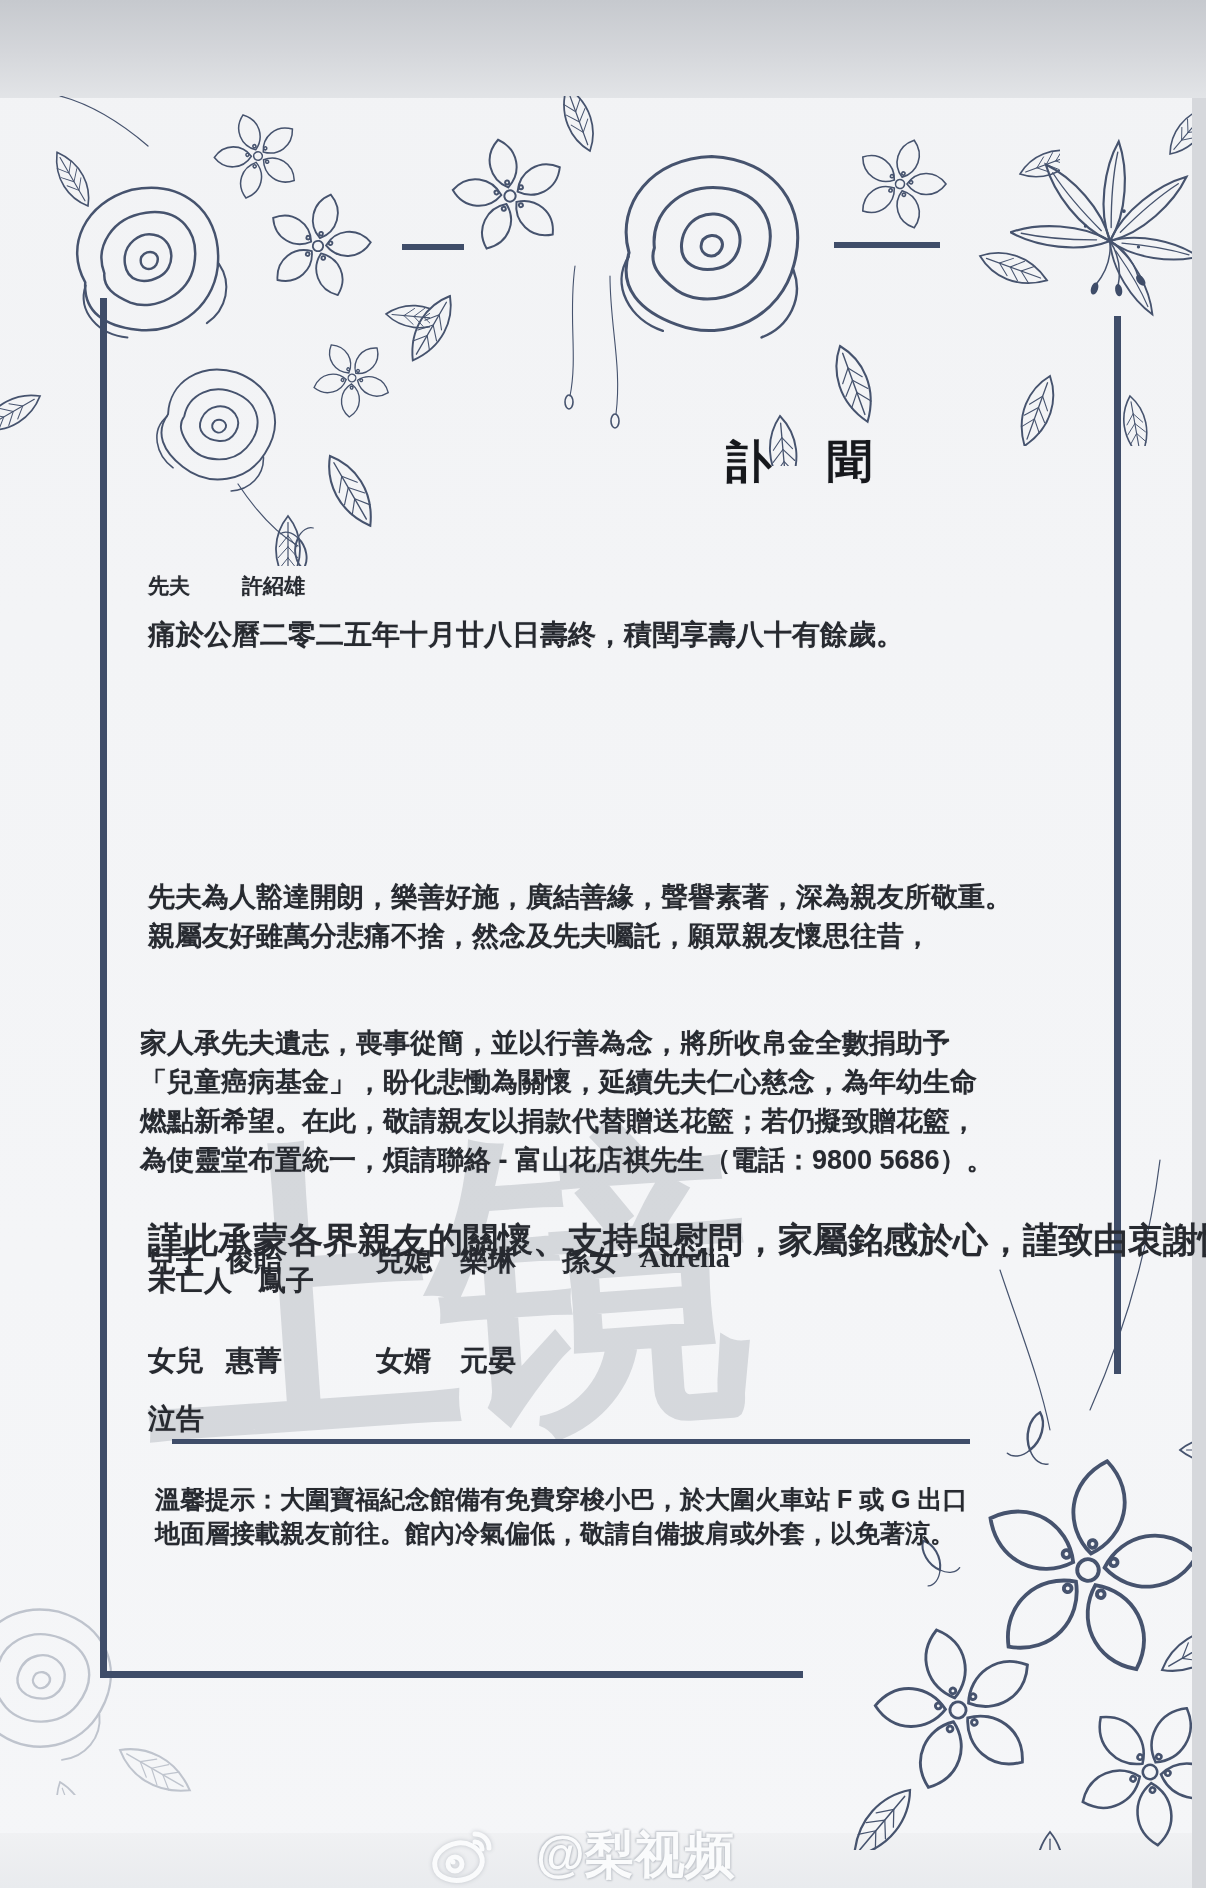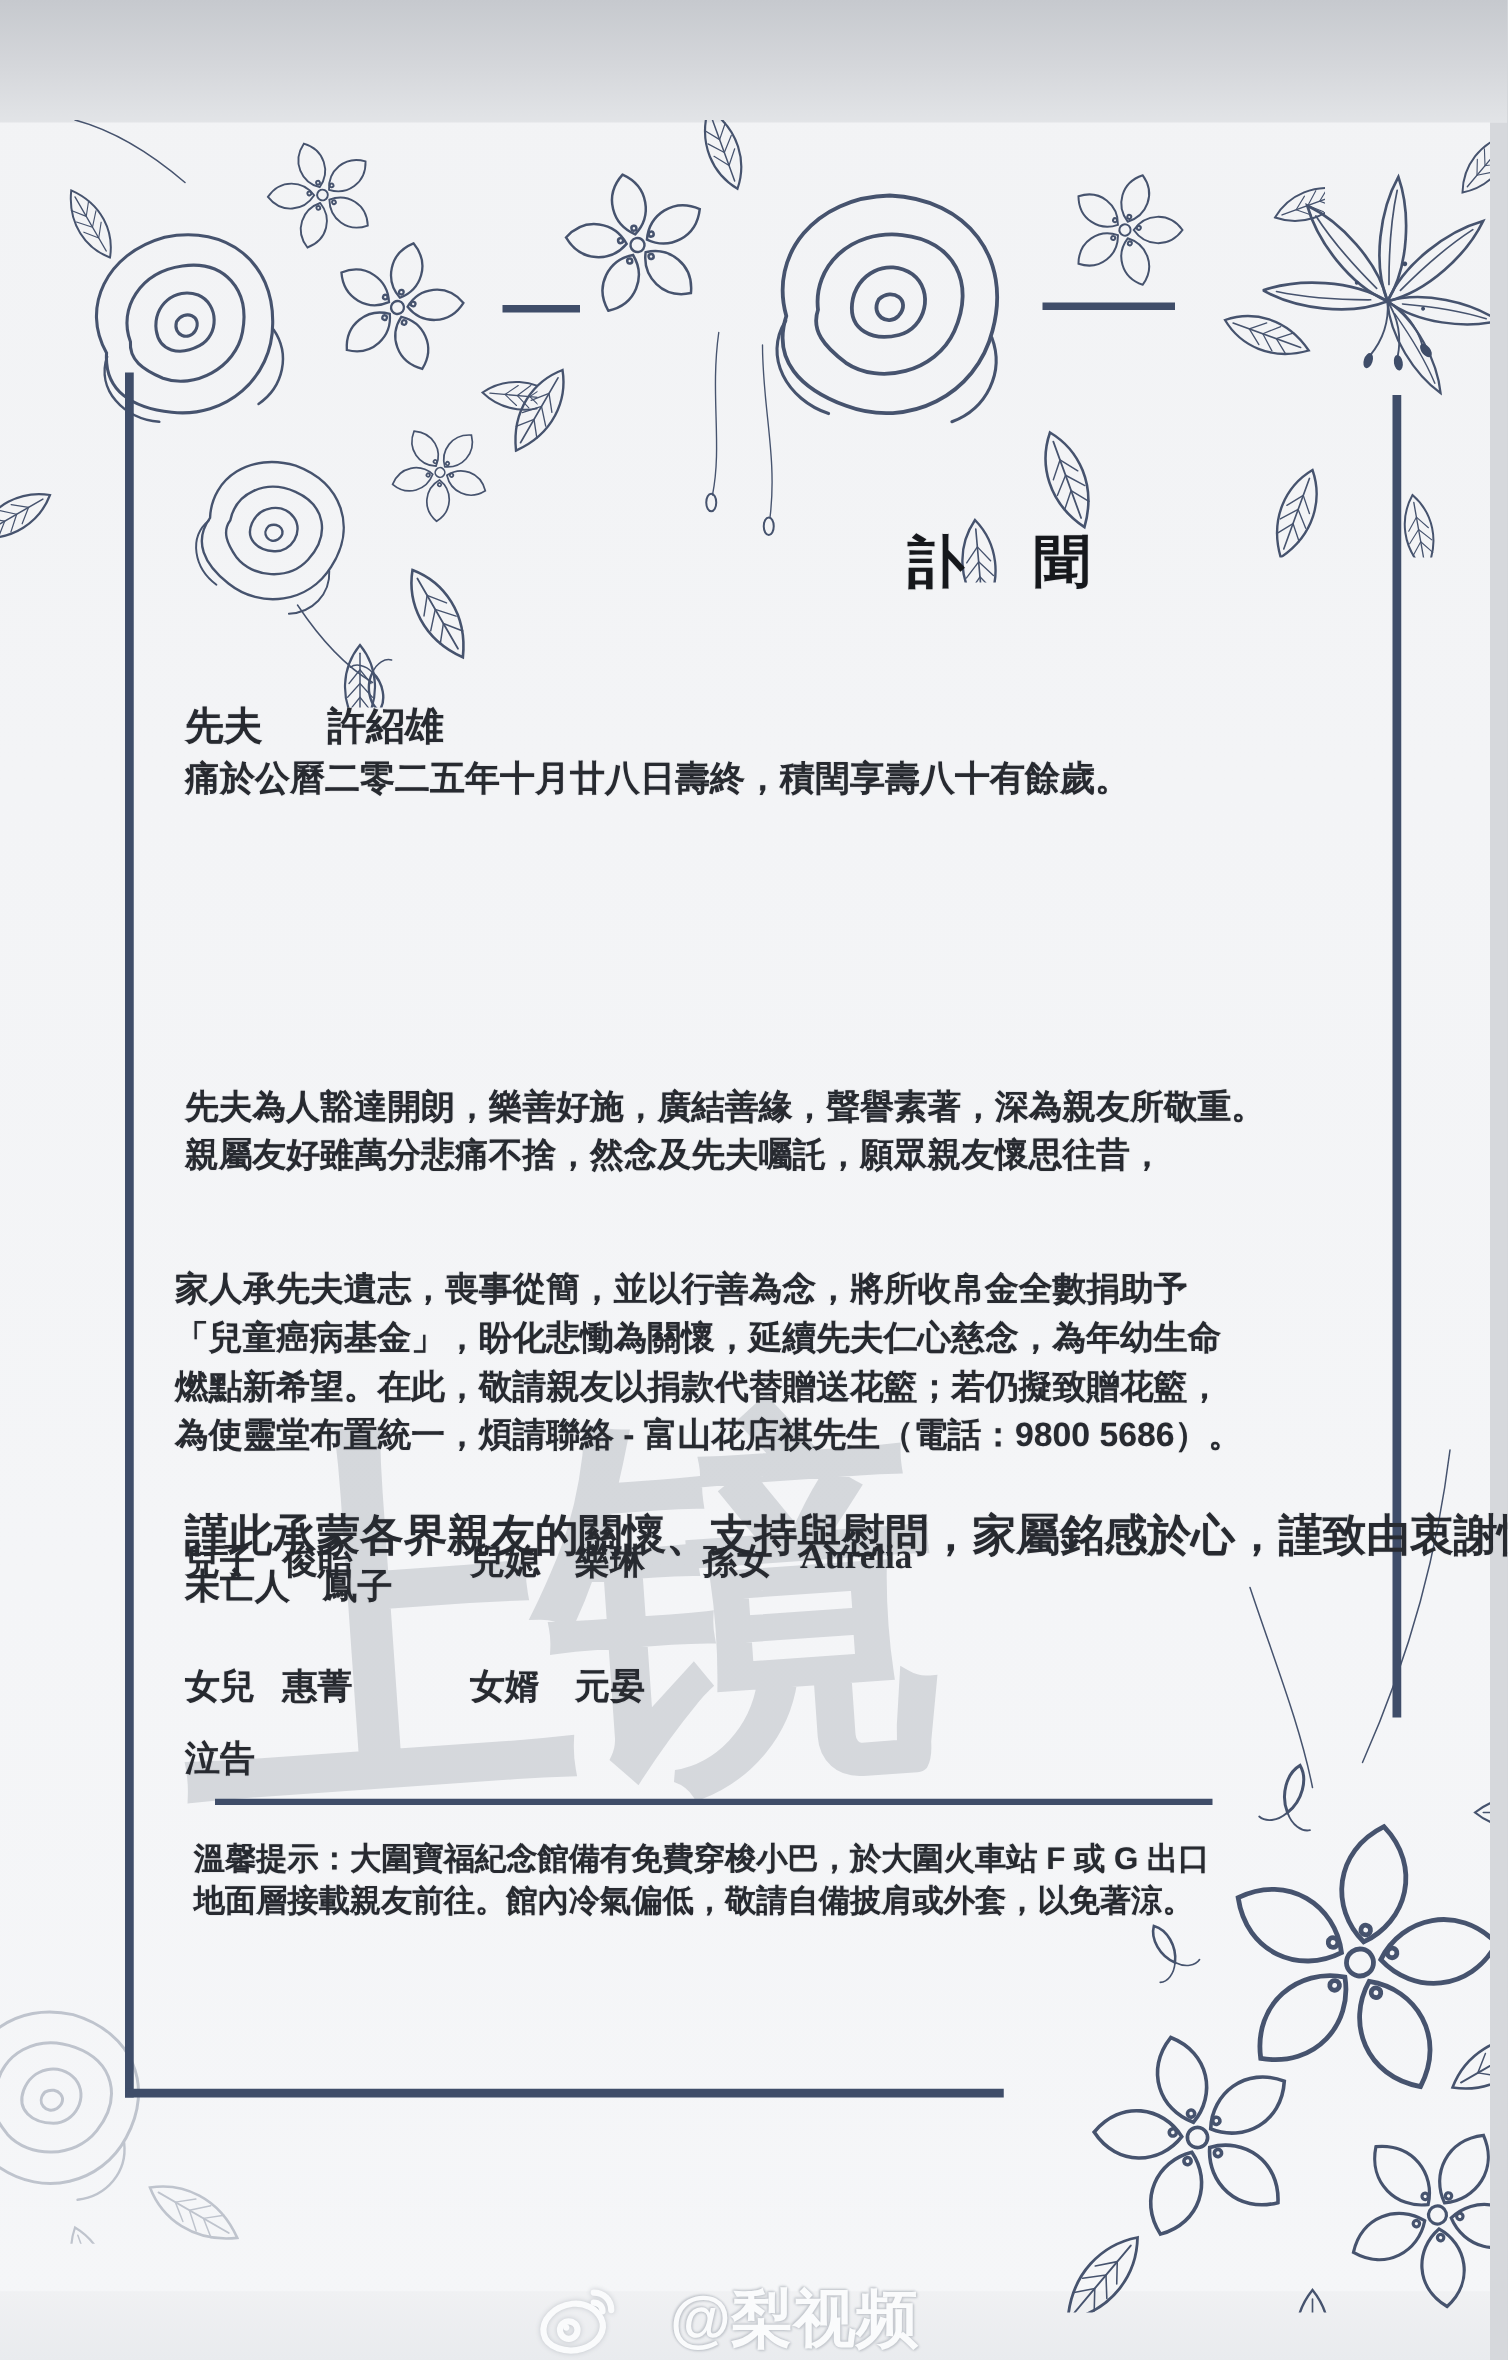--- a/index.html
+++ b/index.html
@@ -15,24 +15,24 @@
   
   .frame{position:absolute;background:#3f4d69;z-index:2;}
   .fr-left{left:100px;top:298px;width:7px;height:1380px;}
   .fr-right{left:1114px;top:316px;width:7px;height:1058px;}
   .fr-bottom{left:100px;top:1671px;width:703px;height:7px;}
   .fr-dash1{left:402px;top:244px;width:62px;height:6px;}
   .fr-dash2{left:834px;top:242px;width:106px;height:6px;}
   .divider{position:absolute;left:172px;top:1439px;width:798px;height:5px;background:#3f4d69;z-index:2;}
   
   .cjk{position:absolute;color:#272a30;font-weight:600;z-index:3;
-       text-shadow:0 0 1px rgba(40,44,52,.30);white-space:nowrap;}
+       text-shadow:0 0 1px rgba(40,44,52,.30);white-space:nowrap;margin-top:12px;}
   .title{left:726px;top:420px;font-size:45px;font-weight:700;color:#16181c;letter-spacing:12px;}
   .title .gap{display:inline-block;width:44px;}
-  .nameline{left:148px;top:560px;font-size:31px;font-family:Liberation Mono, monospace;}
+  .nameline{left:148px;top:560px;font-size:21px;font-family:Liberation Mono, monospace;}
   .nameline .nm{margin-left:52px;}
   .dateline{left:148px;top:604px;font-size:28px;}
   .para{line-height:39px;font-size:27px;}
   .para div{height:39px;}
   .p-arr{left:148px;top:678px;}
   .p-tri{left:148px;top:866px;}
   .p-don{left:140px;top:1012px;}
   .p-thx{left:148px;top:1205px;font-size:35px;}
   .srow{position:absolute;left:148px;font-size:28px;height:40px;width:900px;}
   .srow span{position:absolute;top:0;}

